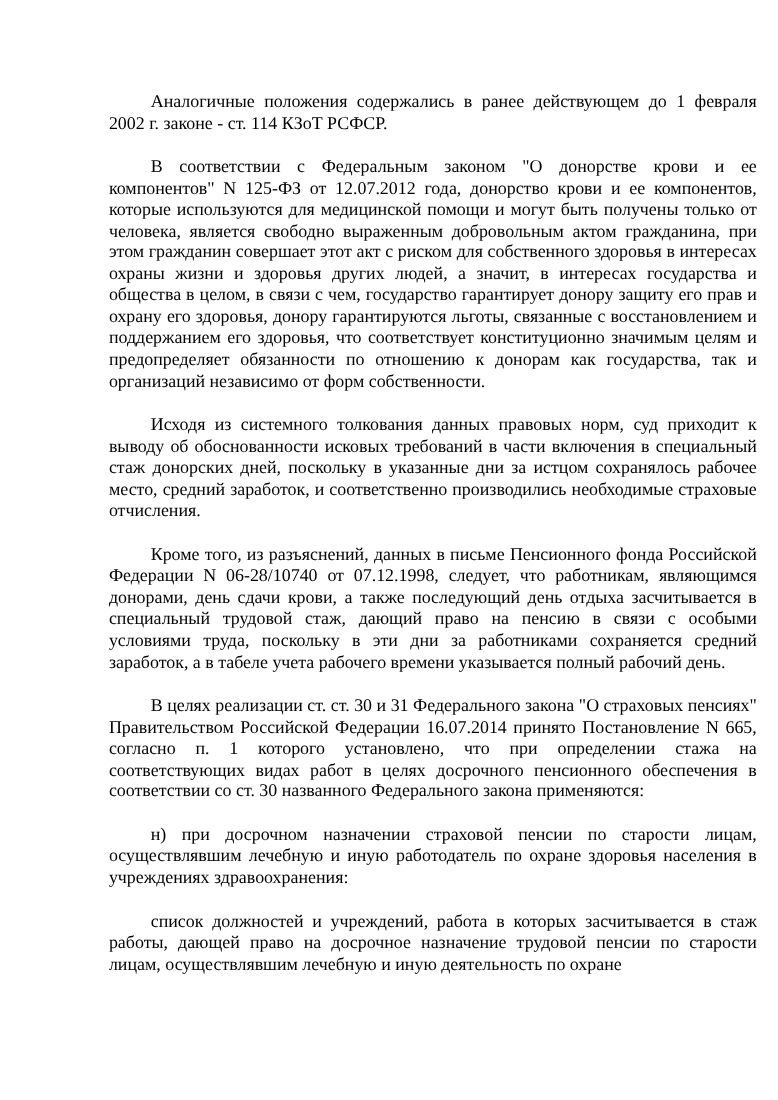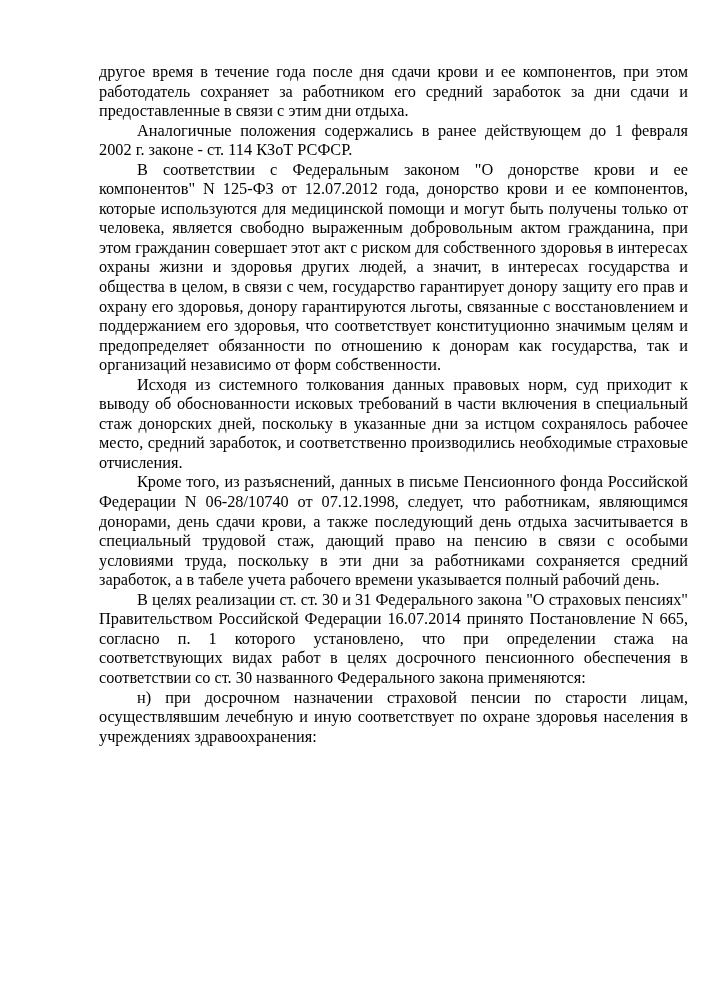--- a/index.html
+++ b/index.html
@@ -23,26 +23,27 @@
     line-height: 19.55px;
     color: #000000;
   }
   .page p {
     margin: 0;
     text-align: justify;
     text-align-last: left;
   }
   .page p.indent {
     text-indent: 38px;
+    margin-top: 20px;
   }
 </style>
 </head>
 <body>
 
 <div class="page">
-  <p>другое время в течение года после дня сдачи крови и ее компонентов, при этом работодатель сохраняет за работником его средний заработок за дни сдачи и предоставленные в связи с этим дни отдыха.</p>
   <p class="indent">Аналогичные положения содержались в ранее действующем до 1 февраля 2002 г. законе - ст. 114 КЗоТ РСФСР.</p>
   <p class="indent">В соответствии с Федеральным законом "О донорстве крови и ее компонентов" N 125-ФЗ от 12.07.2012 года, донорство крови и ее компонентов, которые используются для медицинской помощи и могут быть получены только от человека, является свободно выраженным добровольным актом гражданина, при этом гражданин совершает этот акт с риском для собственного здоровья в интересах охраны жизни и здоровья других людей, а значит, в интересах государства и общества в целом, в связи с чем, государство гарантирует донору защиту его прав и охрану его здоровья, донору гарантируются льготы, связанные с восстановлением и поддержанием его здоровья, что соответствует конституционно значимым целям и предопределяет обязанности по отношению к донорам как государства, так и организаций независимо от форм собственности.</p>
   <p class="indent">Исходя из системного толкования данных правовых норм, суд приходит к выводу об обоснованности исковых требований в части включения в специальный стаж донорских дней, поскольку в указанные дни за истцом сохранялось рабочее место, средний заработок, и соответственно производились необходимые страховые отчисления.</p>
   <p class="indent">Кроме того, из разъяснений, данных в письме Пенсионного фонда Российской Федерации N 06-28/10740 от 07.12.1998, следует, что работникам, являющимся донорами, день сдачи крови, а также последующий день отдыха засчитывается в специальный трудовой стаж, дающий право на пенсию в связи с особыми условиями труда, поскольку в эти дни за работниками сохраняется средний заработок, а в табеле учета рабочего времени указывается полный рабочий день.</p>
   <p class="indent">В целях реализации ст. ст. 30 и 31 Федерального закона "О страховых пенсиях" Правительством Российской Федерации 16.07.2014 принято Постановление N 665, согласно п. 1 которого установлено, что при определении стажа на соответствующих видах работ в целях досрочного пенсионного обеспечения в соответствии со ст. 30 названного Федерального закона применяются:</p>
-  <p class="indent">н) при досрочном назначении страховой пенсии по старости лицам, осуществлявшим лечебную и иную соответствует по охране здоровья населения в учреждениях здравоохранения:</p>
+  <p class="indent">н) при досрочном назначении страховой пенсии по старости лицам, осуществлявшим лечебную и иную работодатель по охране здоровья населения в учреждениях здравоохранения:</p>
+  <p class="indent">список должностей и учреждений, работа в которых засчитывается в стаж работы, дающей право на досрочное назначение трудовой пенсии по старости лицам, осуществлявшим лечебную и иную деятельность по охране</p>
 </div>
 
 </body></html>

